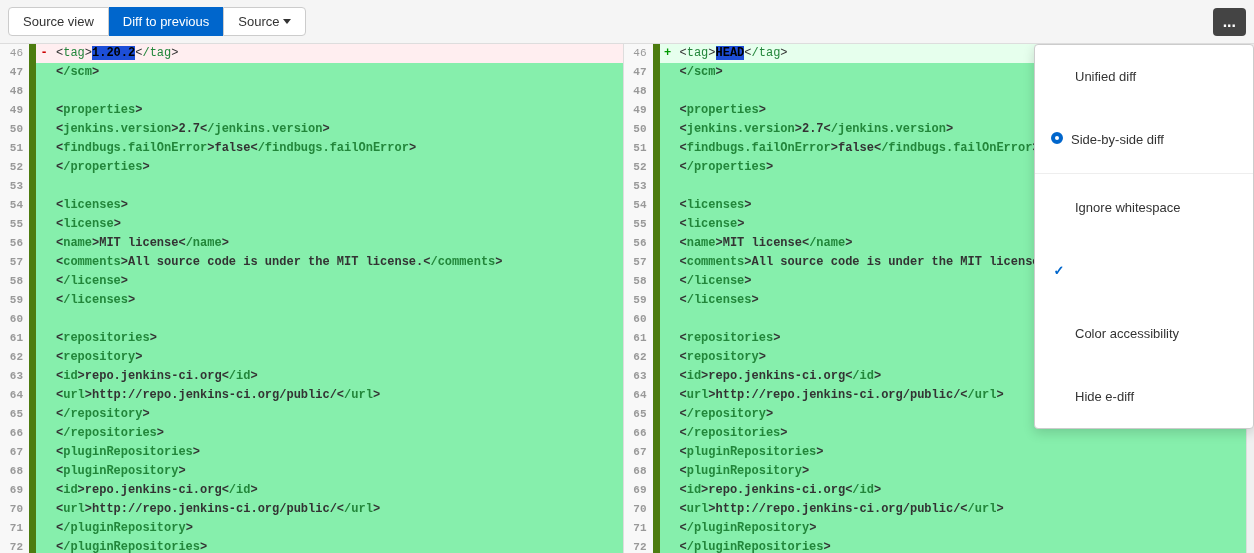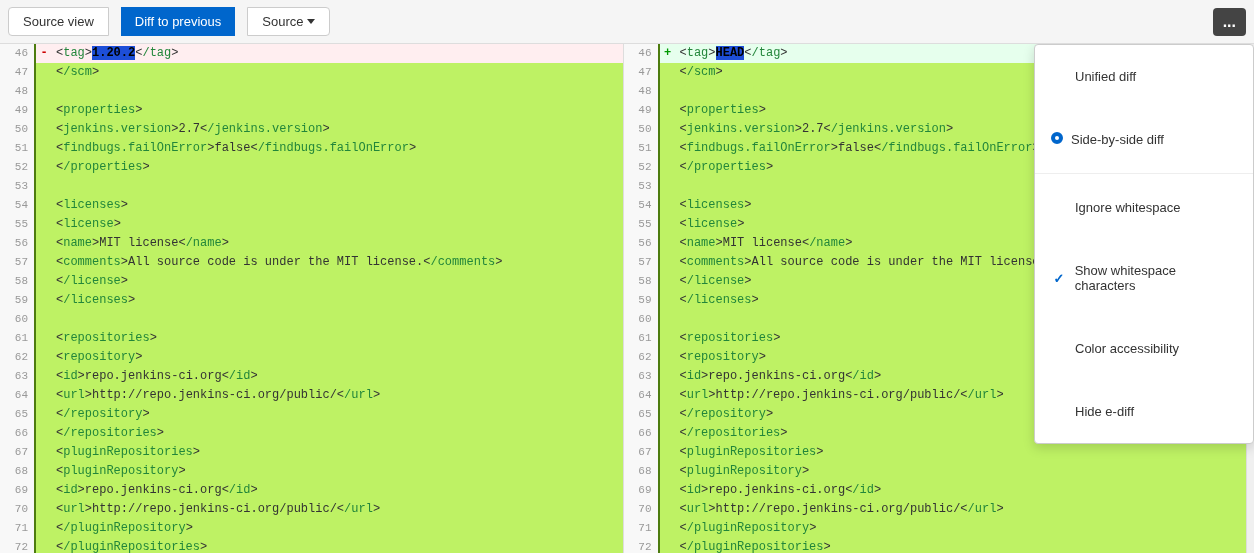--- a/index.html
+++ b/index.html
@@ -10,21 +10,21 @@
       overflow: hidden;
     }
 
     
     .toolbar {
       display: flex;
       align-items: center;
       background: #f5f5f5;
       border-bottom: 1px solid #ddd;
       padding: 4px 8px;
-      gap: 12px;
+      gap: 0;
       height: 44px;
     }
     .tab-btn {
       padding: 6px 14px;
       border: 1px solid #ccc;
       background: #fff;
       cursor: pointer;
       font-size: 13px;
       color: #333;
     }
@@ -91,21 +91,21 @@
       height: 19px;
       line-height: 19px;
       white-space: nowrap;
     }
     .line-num {
       min-width: 36px;
       padding: 0 6px 0 4px;
       text-align: right;
       color: #999;
       background: #f8f8f8;
-      border-right: 2px solid #4d7c0f;
+      border-right: 7px solid #4d7c0f;
       user-select: none;
       font-size: 11px;
     }
     .line-sign {
       min-width: 16px;
       text-align: center;
       font-weight: bold;
     }
     .line-sign.minus { color: #c00; }
     .line-sign.plus { color: #090; }
@@ -113,21 +113,22 @@
       padding-left: 4px;
       color: #333;
     }
     .diff-line.removed {
       background: #ffeef0;
     }
     .diff-line.added {
       background: #e6ffed;
     }
     .diff-line.normal {
-      background: #bef264;
+      background: #86efac;
+      font-weight: bold;
     }
 
     
     .tag { color: #22863a; }
     .highlight { background: #1d4ed8; font-weight: bold; color: #000; }
 
     
     .scrollbar-strip {
       width: 8px;
       background: #f0f0f0;
@@ -487,21 +488,20 @@
         <span><span class="radio-circle"></span></span>
         <span>Side-by-side diff</span>
       </div>
       <div class="dropdown-divider"></div>
       <div class="dropdown-item">
         <span style="width: 16px; display: inline-block;"></span>
         <span>Ignore whitespace</span>
       </div>
       <div class="dropdown-item">
         <span class="check-icon">✓</span>
-        <span>Show whitespace characters</span>
       </div>
       <div class="dropdown-item">
         <span style="width: 16px; display: inline-block;"></span>
         <span>Color accessibility</span>
       </div>
       <div class="dropdown-item">
         <span style="width: 16px; display: inline-block;"></span>
         <span>Hide e-diff</span>
       </div>
     </div>

